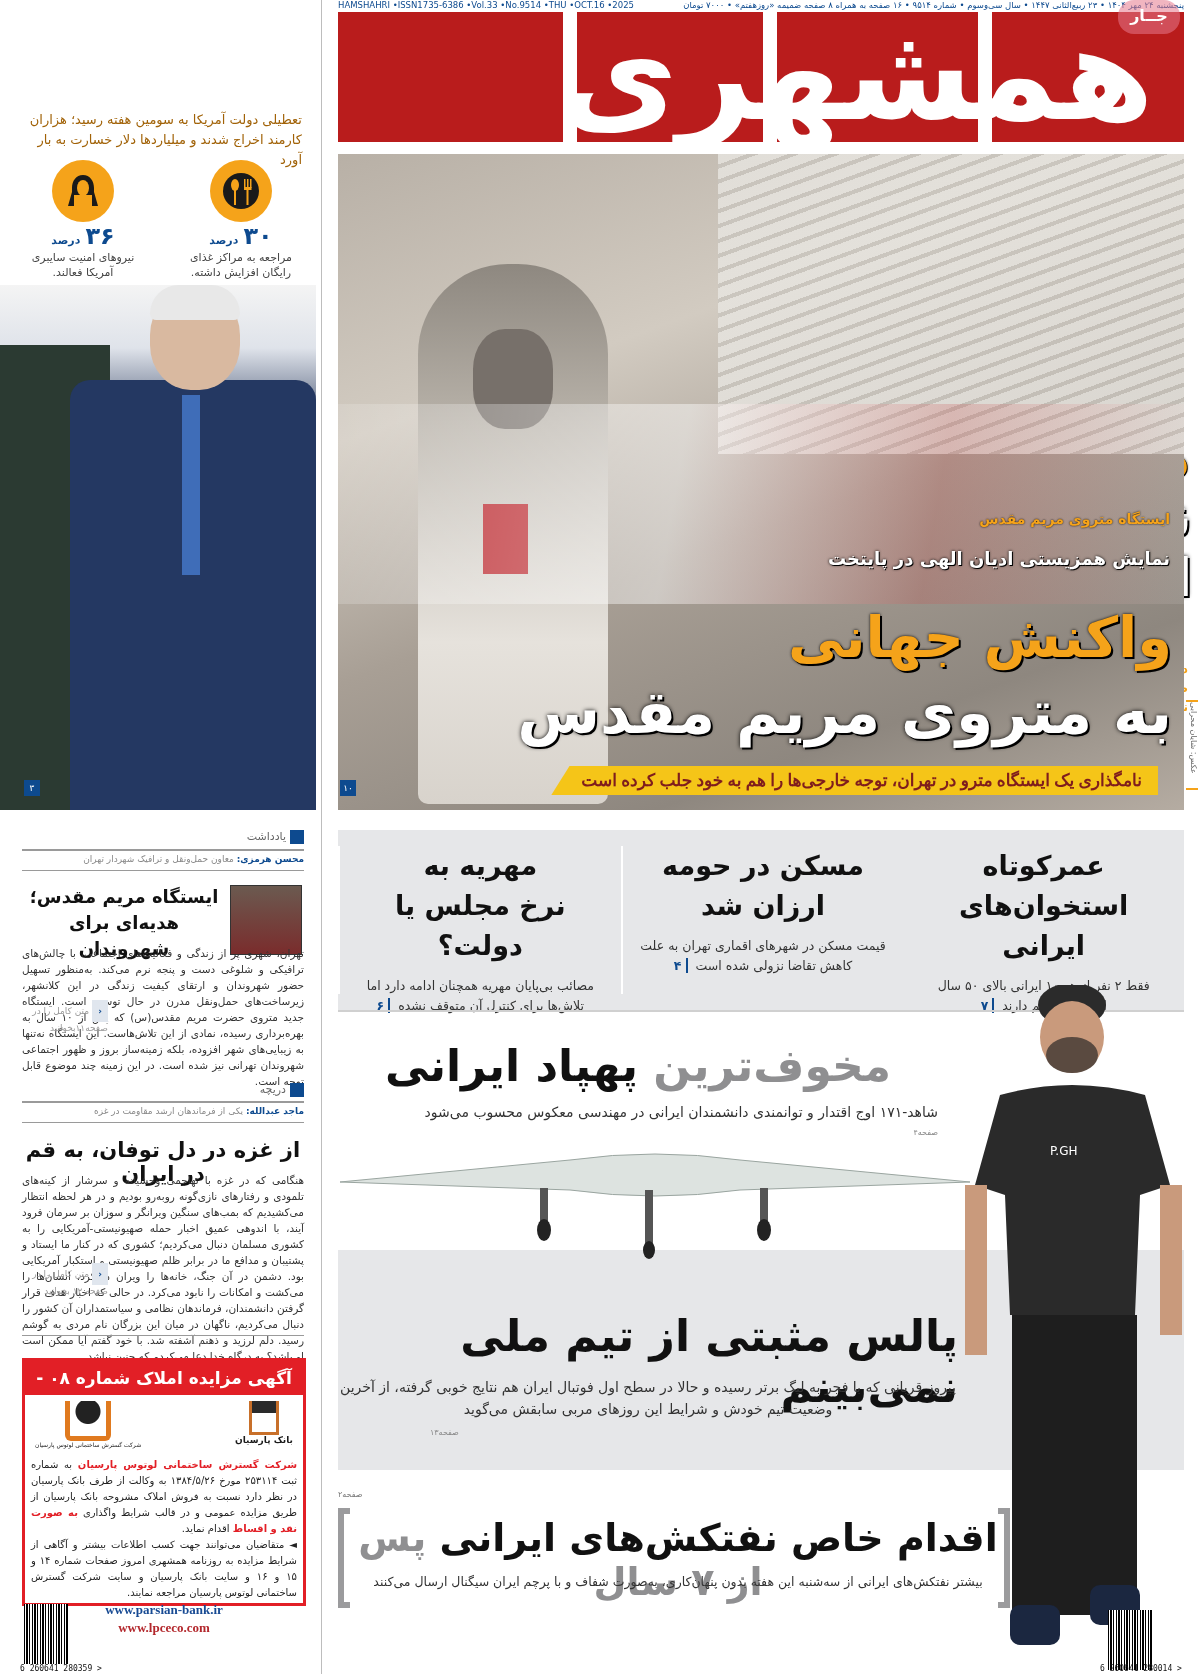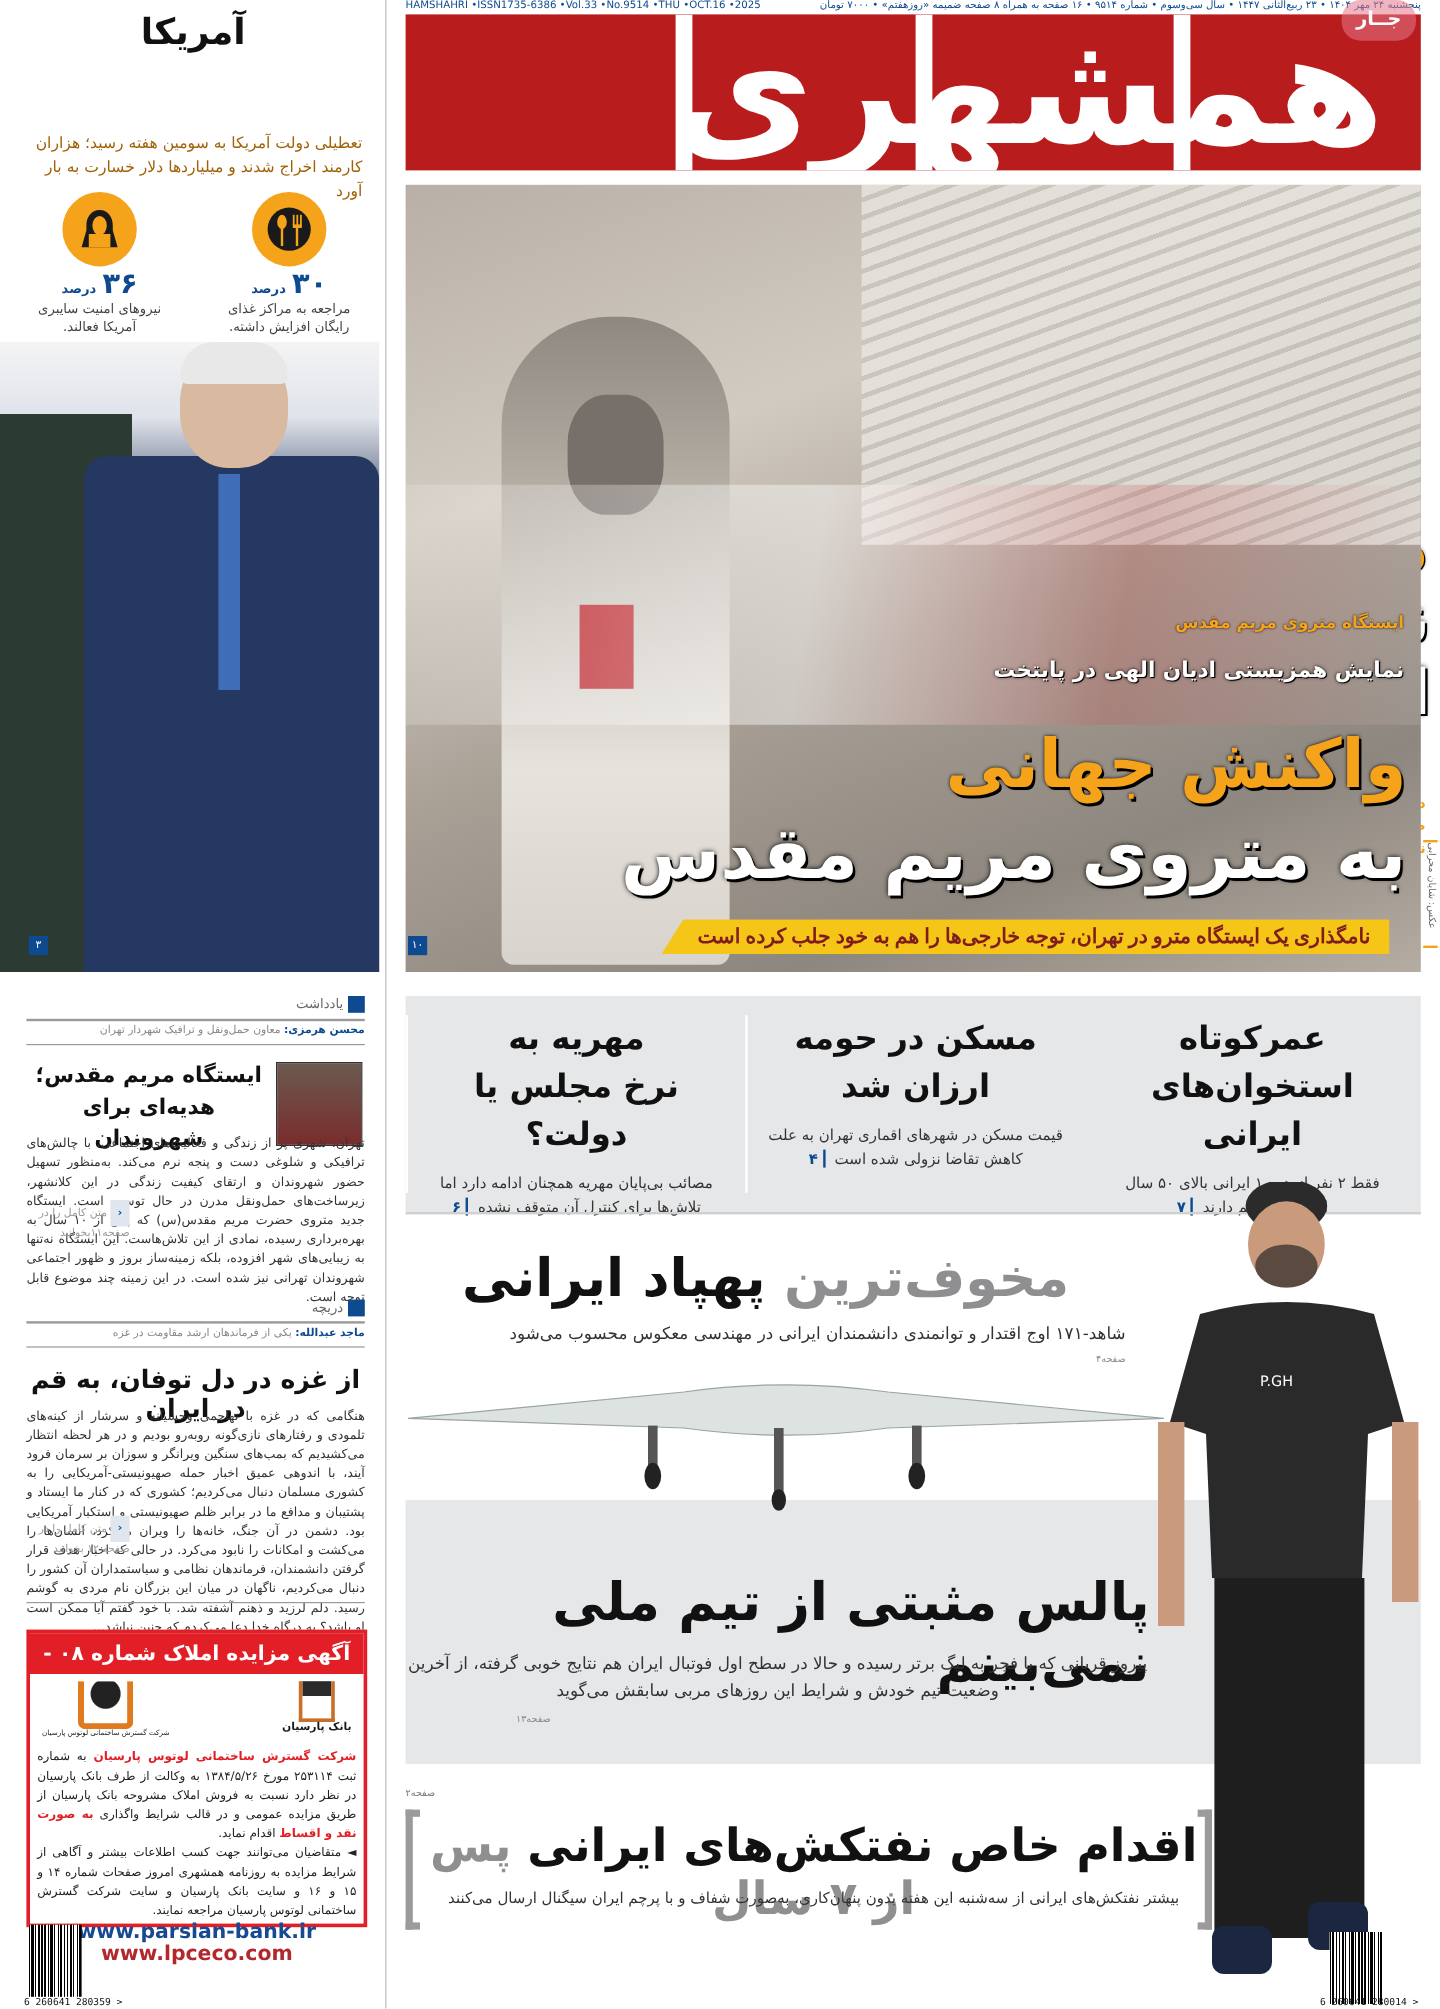--- a/index.html
+++ b/index.html
@@ -33,21 +33,21 @@
   .byline { font-size: 9px; color: #888; }
   .byline b { color: #0d4a8f; font-weight: 700; }
   .col-title { font-weight: 900; color: #111; }
   .col-body { font-size: 10.5px; line-height: 16px; color: #333; text-align: justify; }
   .more-box { font-size: 9px; color: #999; line-height: 12px; }
   .more-box .arrow { display: inline-block; width: 16px; height: 22px; background: #e0e6ee; color: #0d4a8f; text-align: center; line-height: 22px; font-weight: 700; vertical-align: middle; }
   .ad { left: 22px; top: 1358px; width: 284px; height: 248px; border: 3px solid #e21f26; background: #fff; }
   .ad-head { background: #e21f26; color: #fff; font-weight: 900; font-size: 17px; text-align: center; height: 34px; line-height: 34px; }
   .ad-body { font-size: 10px; line-height: 16px; text-align: justify; padding: 0 6px; color: #222; }
   .ad-body .red { color: #e21f26; font-weight: 700; }
-  .ad-url { text-align: center; font-weight: 900; font-size: 17px; line-height: 18px; }
+  .ad-url { text-align: center; font-weight: 900; font-size: 13px; line-height: 18px; font-family: Liberation Serif, serif; }
   .barcode { height: 60px; width: 44px; background: repeating-linear-gradient(90deg,#000 0 1px,#fff 1px 2px,#000 2px 4px,#fff 4px 5px,#000 5px 6px,#fff 6px 8px); }
   .barcode-num { font-size: 8px; font-family: "DejaVu Sans Mono", monospace; color: #111; }
   
   .dateline { left: 338px; top: 0; width: 846px; height: 12px; font-size: 8.5px; color: #0d4a8f; white-space: nowrap; display: flex; justify-content: space-between; }
   .masthead { left: 338px; top: 12px; width: 846px; height: 130px; background: #b91c1c; overflow: hidden; }
   .masthead-logo { position: absolute; right: 30px; top: -18px; font-size: 130px; font-weight: 900; color: #ffffff; letter-spacing: -4px; line-height: 160px; }
   .mast-gap { position: absolute; top: 0; width: 14px; height: 130px; background: #fff; }
   .watermark { right: 20px; top: 0; width: 62px; height: 34px; background: rgba(230,120,140,0.55); color: #fff; font-size: 16px; font-weight: 700; text-align: center; line-height: 32px; border-radius: 16px; }
   
   .hero { left: 338px; top: 154px; width: 846px; height: 656px; overflow: hidden; background: linear-gradient(160deg,#b8b0a6 0%,#d2cbc1 30%,#a89f95 55%,#8e877f 80%,#b5aca2 100%); }
@@ -91,21 +91,20 @@
   .bottom-title { left: 358px; top: 1516px; width: 640px; text-align: center; font-size: 38px; font-weight: 900; color: #111; }
   .bottom-title .grey { color: #8f8f91; }
   .bottom-sub { left: 358px; top: 1574px; width: 640px; text-align: center; font-size: 12.5px; color: #333; }
 </style>
 </head>
 <body>
 
 <div class="abs lc-divider"></div>
 
 <div class="abs rtl top-headline">
-  <div>آمریکا</div>
 </div>
 <div class="abs rtl top-lead">تعطیلی دولت آمریکا به سومین هفته رسید؛ هزاران کارمند اخراج شدند و میلیاردها دلار خسارت به بار آورد</div>
 
 <div class="abs rtl stat" style="left:176px;">
   <div class="circle">
     <svg viewBox="0 0 40 40">
         <circle cx="20" cy="20" r="18" fill="#1a1a1a"></circle>
         <ellipse cx="14" cy="14" rx="4" ry="6" fill="#f5a31a"></ellipse>
         <rect x="13" y="18" width="2" height="16" fill="#f5a31a"></rect>
         <rect x="23" y="8" width="1.5" height="9" fill="#f5a31a"></rect>

